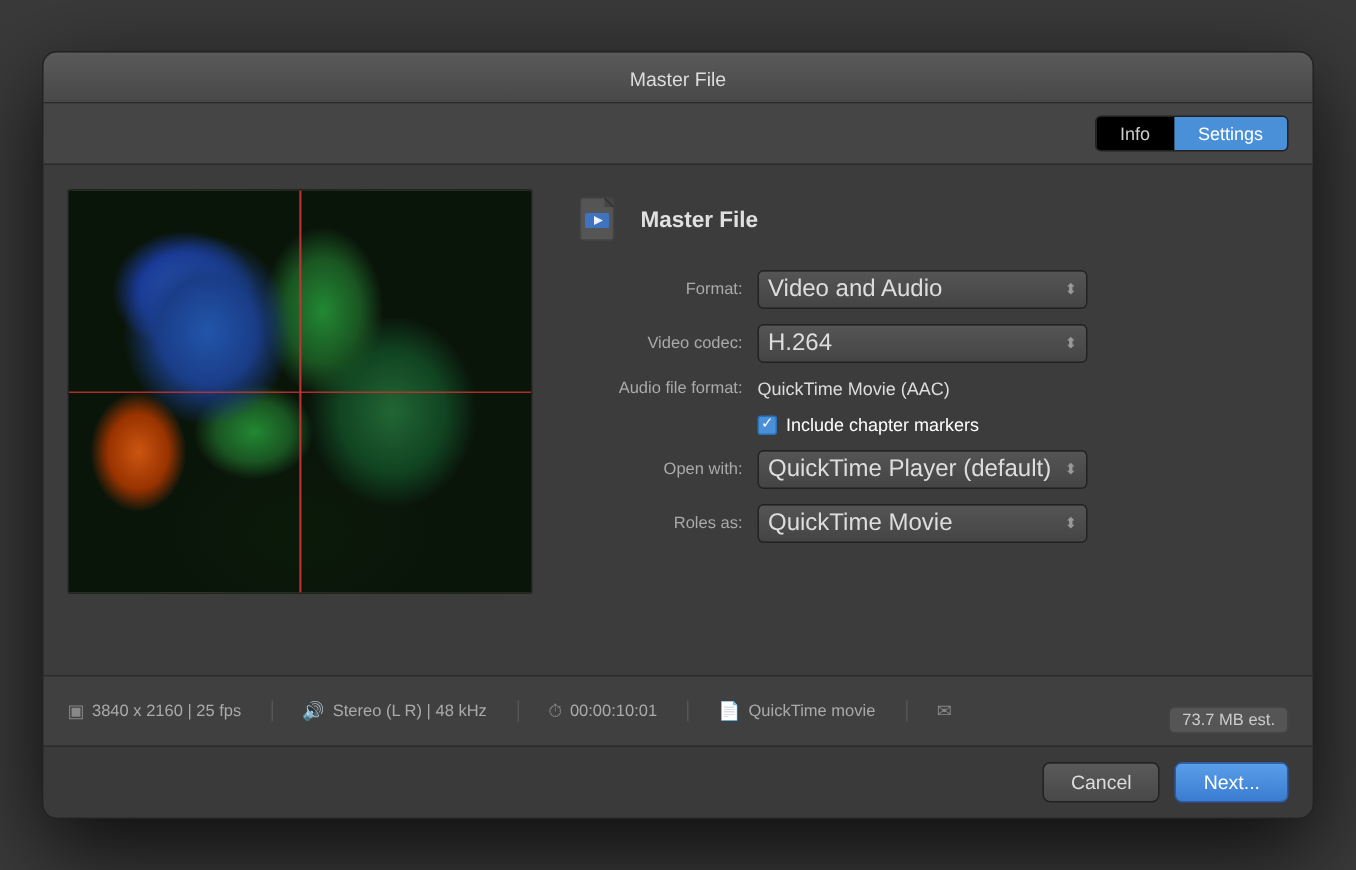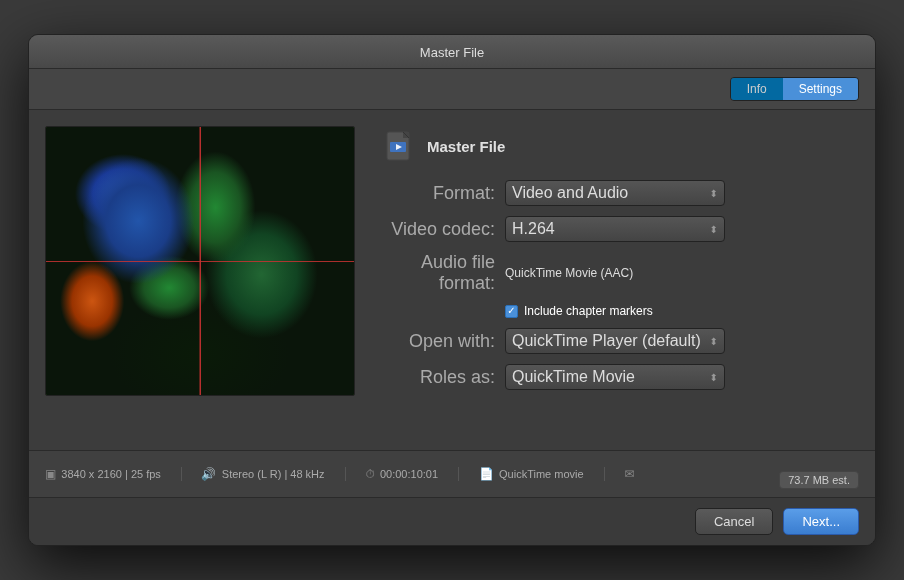--- a/index.html
+++ b/index.html
@@ -46,21 +46,21 @@
       display: flex;
       border-radius: 4px;
       overflow: hidden;
       border: 1px solid #222;
     }
 
     .tab {
       padding: 4px 16px;
       font-size: 12px;
       cursor: pointer;
-      background: #0369a1;
+      background: #000000;
       color: #ccc;
       border: none;
     }
 
     .tab.active {
       background: #4a90d9;
       color: #fff;
       font-weight: 500;
     }
 
@@ -174,21 +174,21 @@
 
     .form-row {
       display: flex;
       align-items: center;
       margin-bottom: 10px;
     }
 
     .form-label {
       text-align: right;
       width: 130px;
-      font-size: 18px;
+      font-size: 11px;
       color: #aaa;
       padding-right: 10px;
       flex-shrink: 0;
     }
 
     .form-value {
       font-size: 12px;
       color: #ddd;
     }
 

